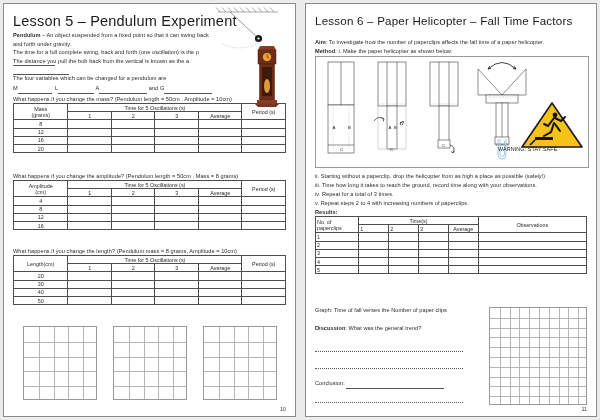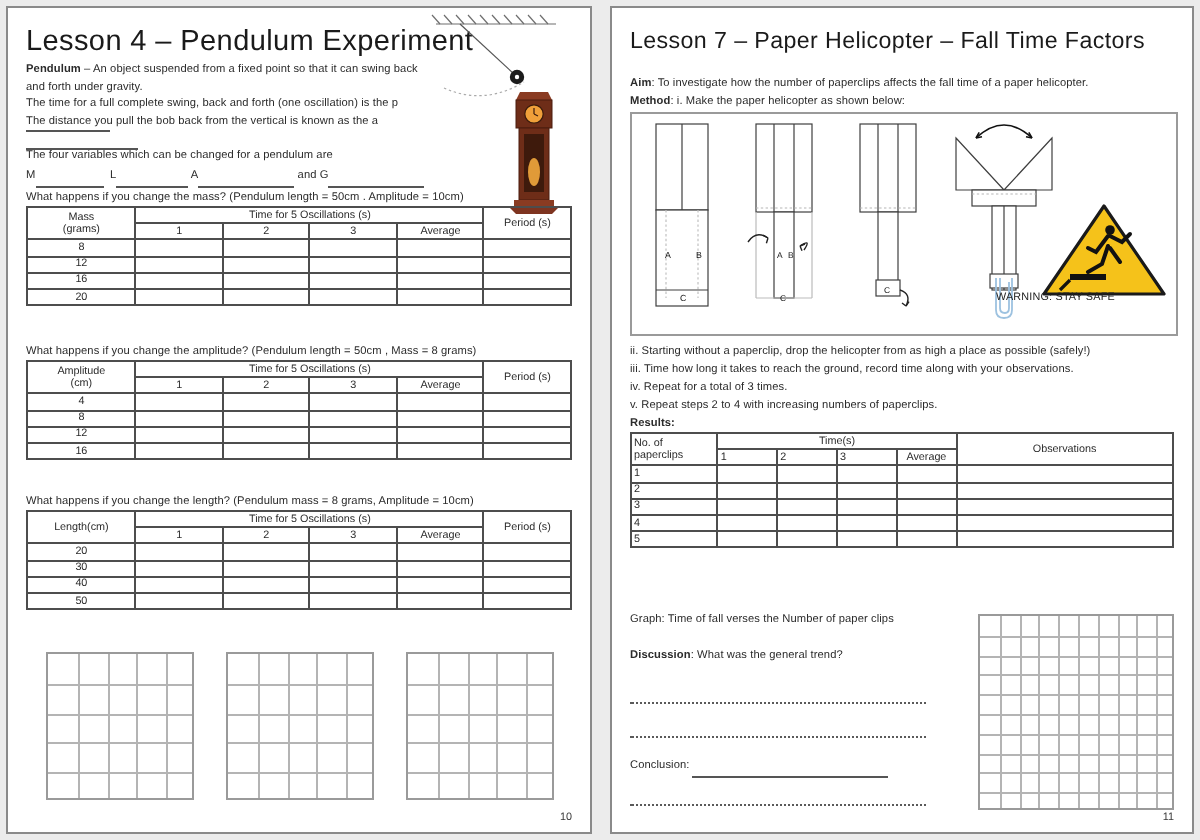--- a/index.html
+++ b/index.html
@@ -87,21 +87,21 @@
   .warn-text { font-size: 5.4px; color: #222; letter-spacing: 0.1px; }
 </style>
 </head>
 <body>
 
 <div id="root">
 
   <div class="page" id="page-left">
 
     <div class="pad" style="top:9px;">
-      <div class="title">Lesson 4 – Pendulum Experiment</div>
+      <div class="title">Lesson 5 – Pendulum Experiment</div>
     </div>
 
     <svg style="position:absolute; left:196px; top:2px;" width="96" height="105">
       <g stroke="#6e6e6e" stroke-width="0.6" fill="none">
         <line x1="18" y1="6" x2="78" y2="6"></line>
         <line x1="20" y1="6" x2="16" y2="1.5"></line>
           <line x1="26" y1="6" x2="22" y2="1.5"></line>
         <line x1="32" y1="6" x2="28" y2="1.5"></line>
           <line x1="38" y1="6" x2="34" y2="1.5"></line>
         <line x1="44" y1="6" x2="40" y2="1.5"></line>
@@ -344,21 +344,21 @@
         <div class="h" style="top: 44.4px;"></div>
         <div class="h" style="top: 59.2px;"></div>
       </div>
 
     <div class="pageno">10</div>
   </div>
 
   <div class="page" id="page-right">
 
     <div class="pad" style="top:10px;">
-      <div class="title title-r">Lesson 7 – Paper Helicopter – Fall Time Factors</div>
+      <div class="title title-r">Lesson 6 – Paper Helicopter – Fall Time Factors</div>
     </div>
 
 
     <div class="pad body-t" style="top:34px;">
       <span class="bold">Aim</span><span>: To investigate how the number of paperclips affects the fall time of a paper helicopter.</span>
     </div>
     <div class="pad body-t" style="top:43px;">
       <span class="bold">Method</span><span>: i. Make the paper helicopter as shown below:</span>
     </div>
 

